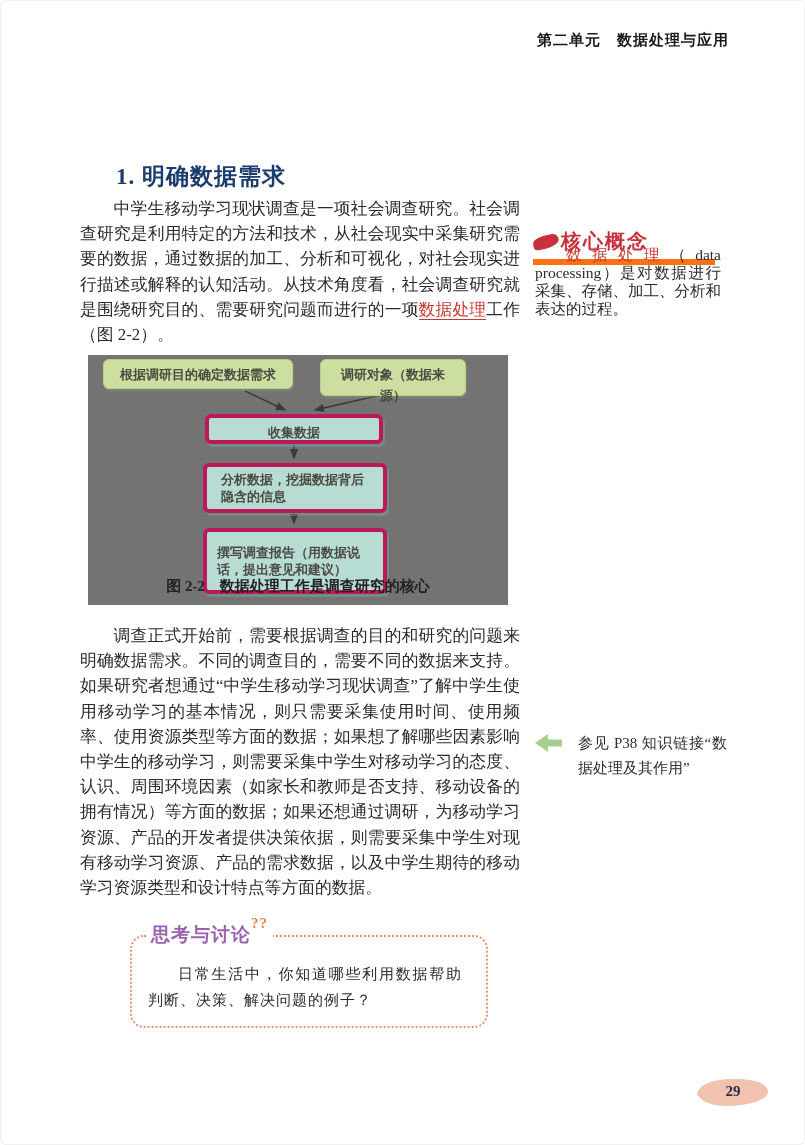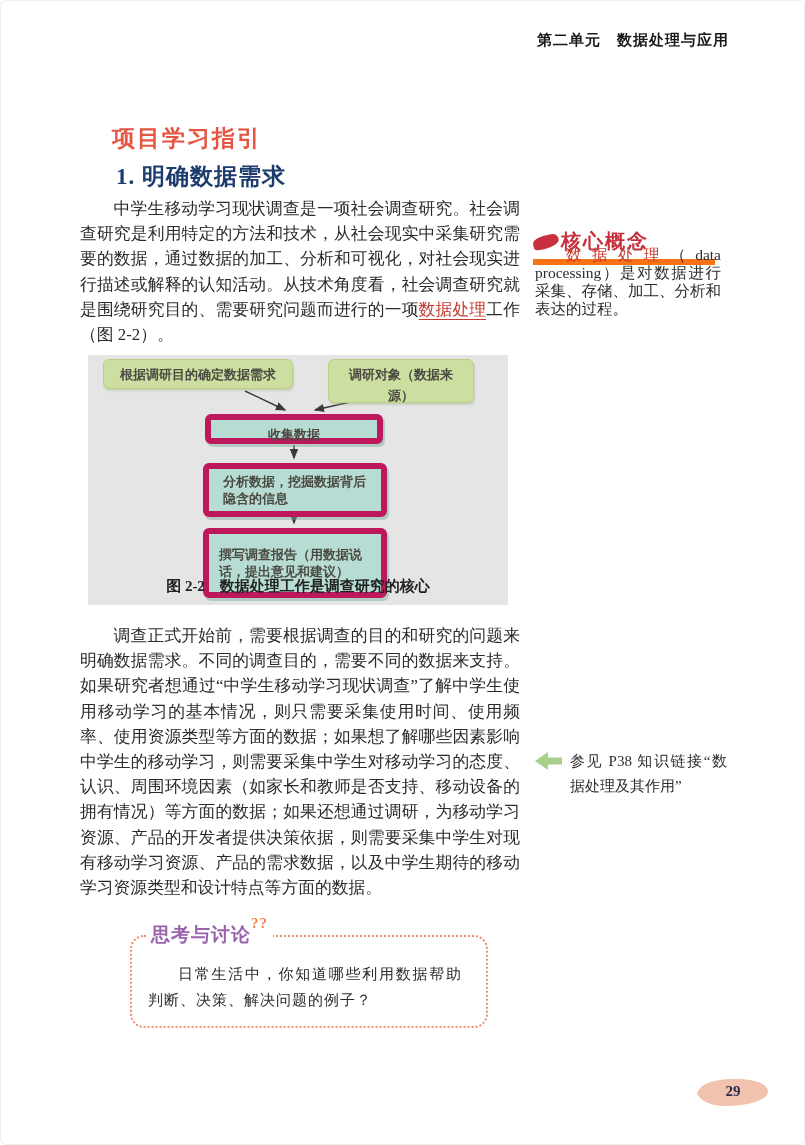--- a/index.html
+++ b/index.html
@@ -26,37 +26,37 @@
   
   .body-text{
     position:absolute;left:80px;width:440px;margin:0;
     font-size:16.8px;line-height:25.2px;text-align:justify;text-indent:2em;
     color:#2b2b2b;
   }
   .para1{top:196px;}
   .para2{top:623px;}
   .highlight-term{color:#c5392e;border-bottom:1px solid #c5392e;}
   
-  .figure{position:absolute;left:88px;top:355px;width:420px;height:250px;background:#e5e5e5;}
+  .figure{position:absolute;left:88px;top:355px;width:420px;height:250px;background:#737373;}
   .arrows{position:absolute;left:0;top:0;}
   .fbox{
     position:absolute;box-sizing:border-box;font-size:13px;font-weight:bold;
     color:#4a4a42;border-radius:6px;padding:4px 10px;line-height:17px;
     text-align:left;
   }
   .fbox.green{
     background:#cddfa0;border:1px solid #b9cf86;
     box-shadow:1px 2px 2px rgba(150,170,120,.35);text-align:center;
   }
   .fbox.teal{
-    background:#b7dcd3;border:6px solid #be185d;
+    background:#b7dcd3;border:4px solid #be185d;
     box-shadow:2px 3px 0 rgba(120,170,158,.45);
   }
   .boxA{left:15px;top:4px;width:190px;height:30px;line-height:21px;}
-  .boxB{left:240px;top:4px;width:146px;height:44px;line-height:21px;}
+  .boxB{left:232px;top:4px;width:146px;height:37px;line-height:21px;}
   .boxC{left:117px;top:59px;width:178px;height:30px;text-align:center;line-height:21px;}
   .boxD{left:115px;top:108px;width:184px;min-height:43px;padding:4px 14px;}
   .boxE{left:115px;top:173px;width:184px;min-height:43px;padding:12px 10px;}
   .caption{
     position:absolute;left:0;top:222px;width:420px;text-align:center;
     font-size:15px;font-weight:bold;color:#222222;
   }
   
   .concept-head{
     position:absolute;left:533px;top:228px;width:182px;
@@ -70,21 +70,21 @@
   }
   .concept-title{
     font-size:20px;font-weight:bold;color:#c7303c;letter-spacing:2px;
     font-family:"Liberation Sans","DejaVu Sans",sans-serif;
   }
   .concept-body{
     position:absolute;left:535px;top:246px;width:186px;margin:0;
     font-size:15.5px;line-height:18px;text-align:justify;text-indent:2em;color:#2b2b2b;
   }
   .concept-body .term{color:#c5392e;letter-spacing:1px;}
-  .ref-note{position:absolute;left:535px;top:749px;width:192px;display:flex;gap:8px;}
+  .ref-note{position:absolute;left:535px;top:731px;width:192px;display:flex;gap:16px;}
   .arrow-icon{
     flex:0 0 auto;width:27px;height:18px;background:#a8d08d;margin-top:3px;
     clip-path:polygon(0 50%,48% 0,48% 30%,100% 30%,100% 70%,48% 70%,48% 100%);
   }
   .ref-text{margin:0;font-size:15px;line-height:25px;color:#2e2e2e;text-align:justify;}
   
   .think-box{
     position:absolute;left:130px;top:935px;width:358px;height:93px;
     border:2px dotted #ef8d74;border-radius:14px;box-sizing:border-box;
   }
@@ -112,21 +112,20 @@
     line-height:28px;font-size:15px;font-weight:bold;color:#2c2c50;
   }
 </style>
 </head>
 <body>
 
 <div class="page">
 
   <div class="running-head">第二单元　数据处理与应用</div>
 
-  <h1 class="page-title">项目学习指引</h1>
   <h2 class="section-heading">1. 明确数据需求</h2>
 
   <p class="body-text para1"><span>中学生移动学习现状调查是一项社会调查研究。社会调查研究是利用特定的方法和技术，从社会现实中采集研究需要的数据，通过数据的加工、分析和可视化，对社会现实进行描述或解释的认知活动。从技术角度看，社会调查研究就是围绕研究目的、需要研究问题而进行的一项</span><span class="highlight-term">数据处理</span><span>工作（图 2-2）。</span></p>
 
   <div class="figure">
     <svg class="arrows" width="420" height="250" viewBox="0 0 420 250">
       <defs>
         <marker id="ah" markerWidth="9" markerHeight="8" refX="6.5" refY="3" orient="auto">
           <path d="M0,0 L7.5,3 L0,6 Z" fill="#3a3a3a"></path>
         </marker>

